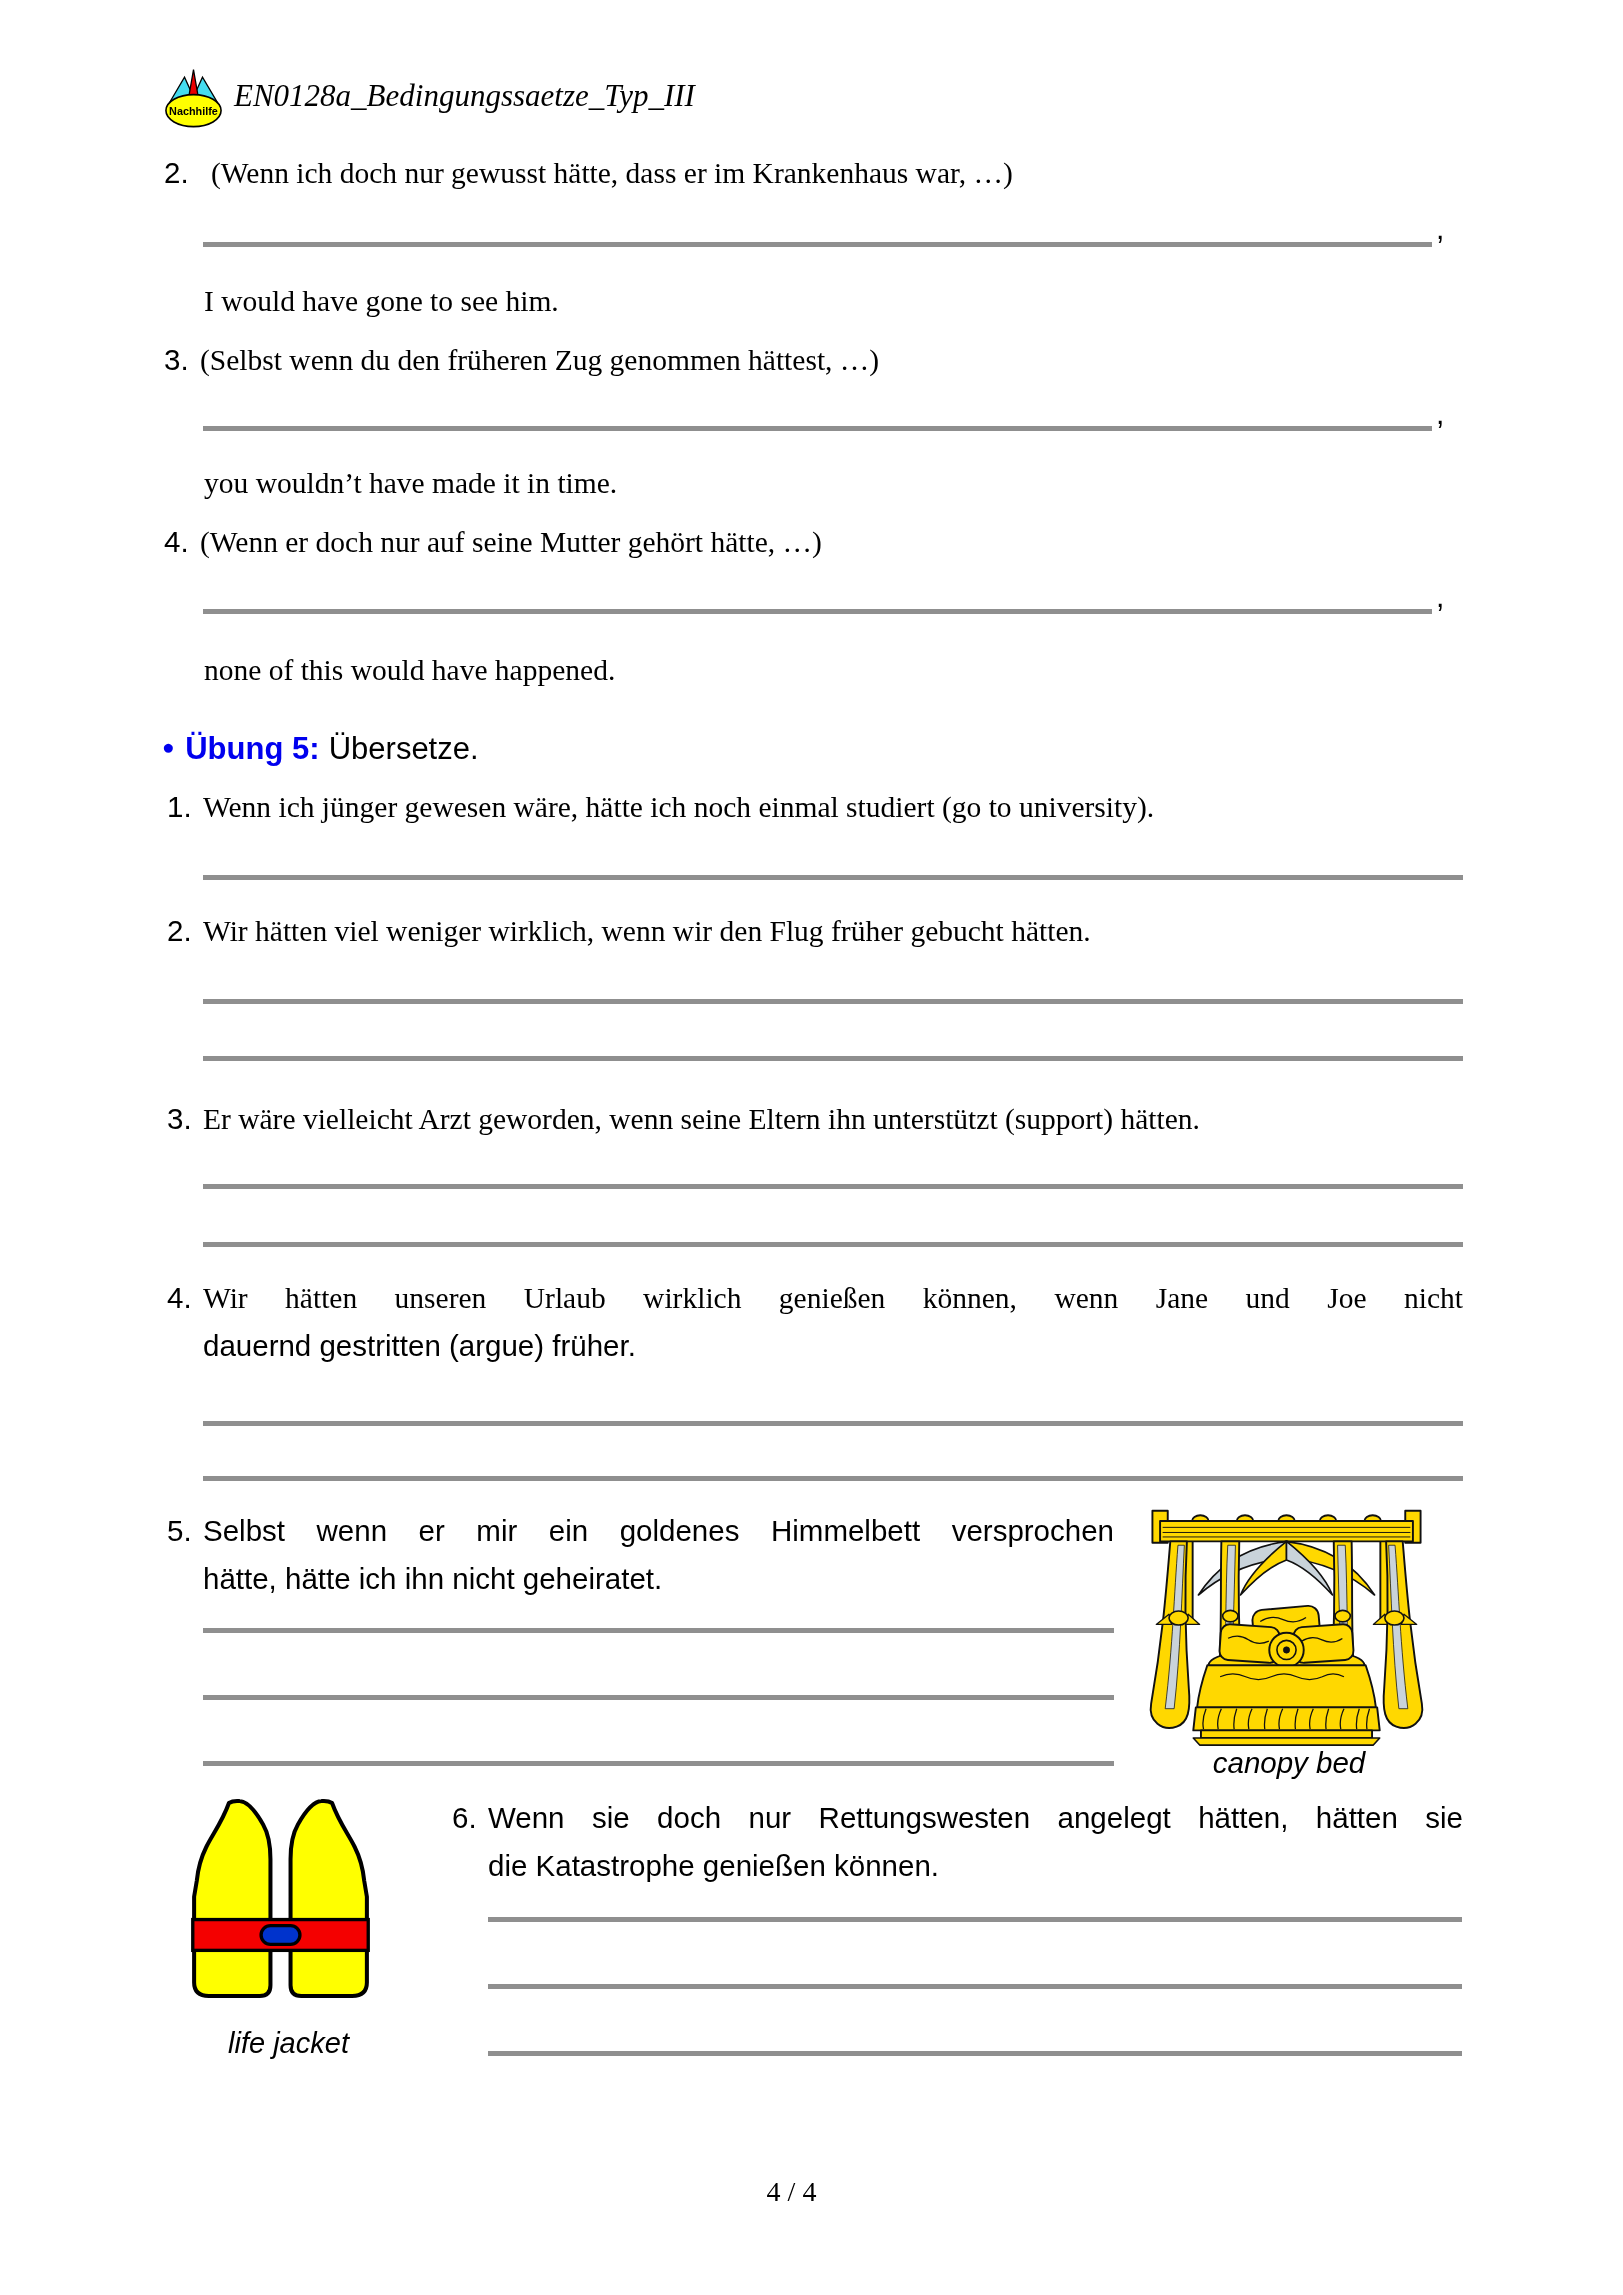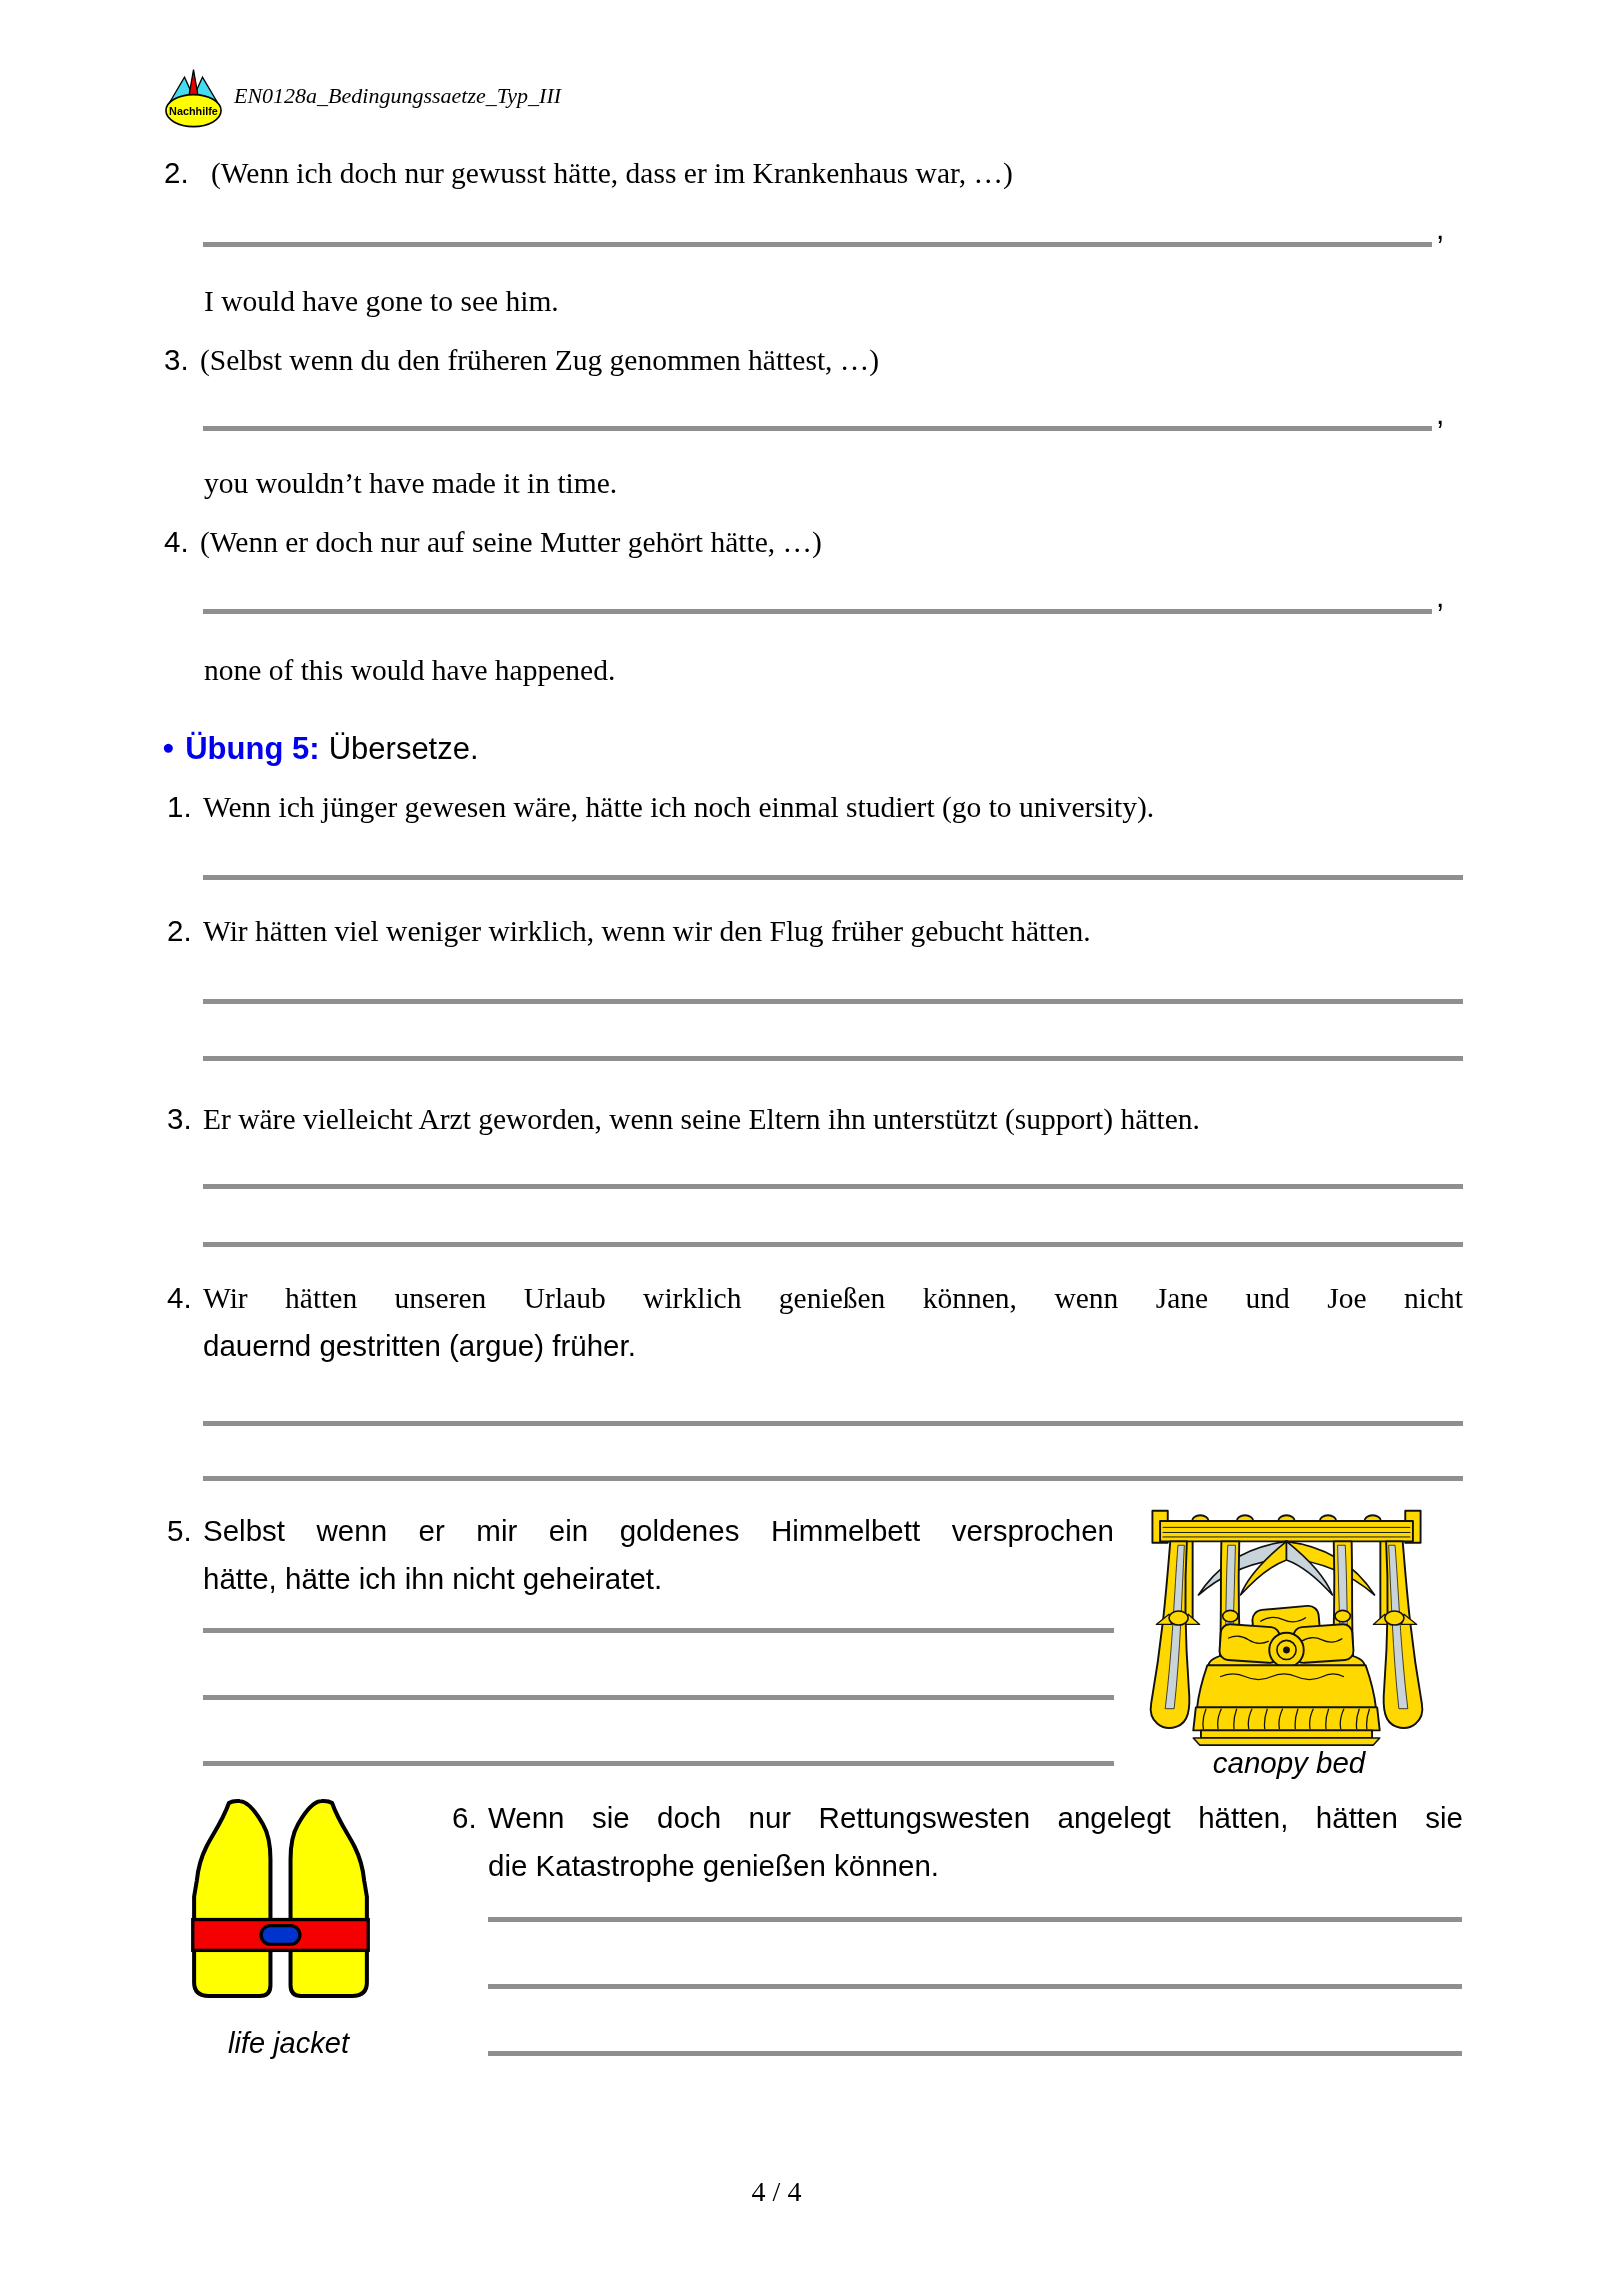--- a/index.html
+++ b/index.html
@@ -14,21 +14,21 @@
   .abs{position:absolute;}
   .body-text{font-size:29.5px;line-height:48px;}
   .uitem{display:flex;align-items:flex-start;}
   .num{flex:0 0 36px;}
   .num.wide{flex:0 0 47px;}
   .txt{flex:1;min-width:0;}
   .nowrap{white-space:nowrap;font-family:Liberation Serif, serif;}
   .stretch{text-align:justify;text-align-last:justify;}
   .answer-line{position:absolute;height:5.2px;background:var(--line-gray);}
   .comma{position:absolute;font-size:30px;line-height:30px;}
-  .doc-title{font-family:"Liberation Serif",serif;font-style:italic;font-size:22px;line-height:34px;}
+  .doc-title{font-family:"Liberation Serif",serif;font-style:italic;font-size:31px;line-height:34px;}
   .heading{font-size:31px;line-height:48px;font-weight:bold;}
   .heading .bullet{color:var(--accent);font-size:21px;vertical-align:4.6px;margin-right:10.5px;font-weight:normal;}
   .heading .label{color:var(--accent);}
   .heading .instr{color:#000;font-weight:normal;margin-left:9.2px;}
   .caption{font-style:italic;font-size:29.5px;line-height:34px;text-align:center;}
   .footer{font-family:"Liberation Serif",serif;font-size:28px;line-height:31px;text-align:center;}
 </style>
 </head>
 <body>
 
@@ -211,16 +211,16 @@
   <svg class="abs" style="left:170px;top:1795px;width:221px;height:221px" viewBox="0 0 330 330">
     <path d="M88,12 C78,40 64,58 54,78 C45,96 42,108 40,128 L36,152 L36,280 Q36,300 58,300 L134,300 Q150,300 150,284 L150,96 C150,72 146,56 139,44 C130,28 118,10 104,9 Q94,8 88,12 Z" fill="var(--jacket-yellow)" stroke="#000" stroke-width="6" stroke-linejoin="round"></path>
     <g transform="translate(330,0) scale(-1,1)">
       <path d="M88,12 C78,40 64,58 54,78 C45,96 42,108 40,128 L36,152 L36,280 Q36,300 58,300 L134,300 Q150,300 150,284 L150,96 C150,72 146,56 139,44 C130,28 118,10 104,9 Q94,8 88,12 Z" fill="var(--jacket-yellow)" stroke="#000" stroke-width="6" stroke-linejoin="round"></path>
     </g>
     <rect x="34" y="186" width="262" height="46" fill="var(--strap-red)" stroke="#000" stroke-width="5"></rect>
     <rect x="136" y="195" width="58" height="28" rx="14" fill="var(--buckle-blue)" stroke="#000" stroke-width="5"></rect>
   </svg>
   <div class="abs caption" style="left:178px;top:2026px;width:221px;font-size:29px">life jacket</div>
 
-  <div class="abs footer" style="left:1px;top:2176px;width:1551px">4 / 4</div>
+  <div class="abs footer" style="left:16px;top:2176px;width:1551px">4 / 4</div>
 
 </div>
 
 
 </body></html>

